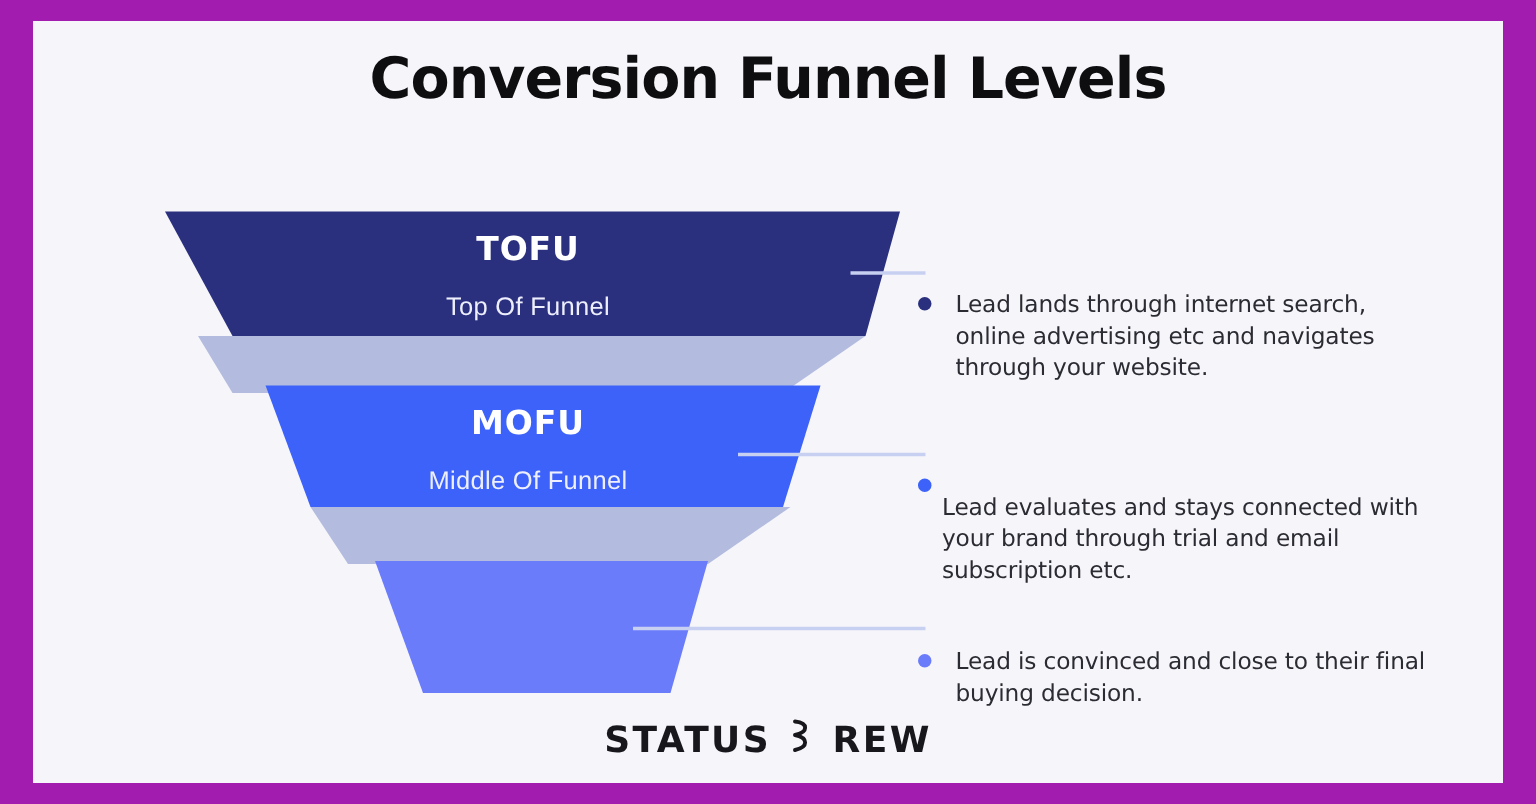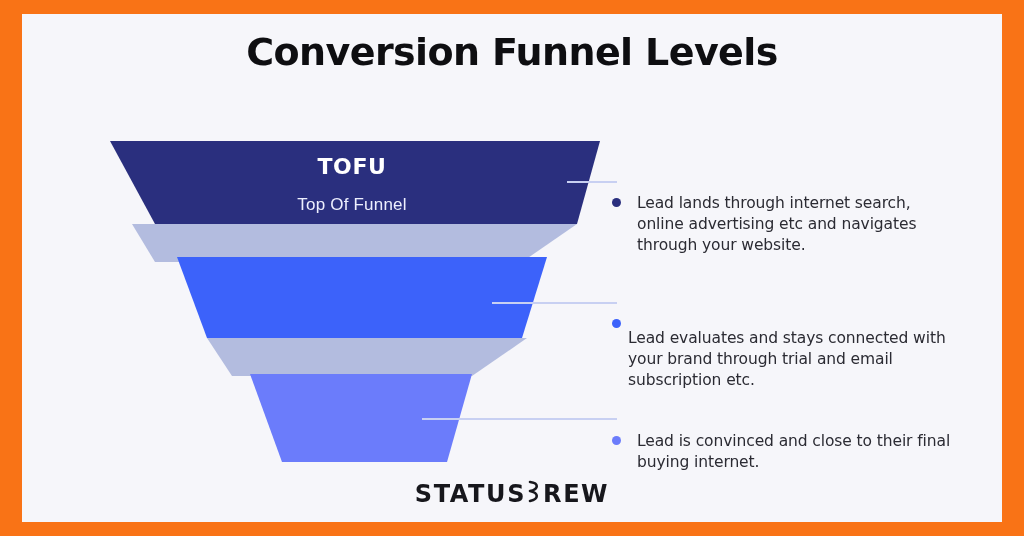--- a/index.html
+++ b/index.html
@@ -12,21 +12,21 @@
     background: #EFE8D8;
     font-family: "Liberation Sans", sans-serif;
     overflow: hidden;
   }
 
   #infographic-frame {
     position: absolute;
     left: 0; top: 0;
     width: 1024px;
     height: 536px;
-    background: #f97316;
+    background: #a21caf;
   }
 
   #canvas {
     position: absolute;
     left: 22px;
     top: 14px;
     width: 980px;
     height: 508px;
     background: #F6F6FA;
     overflow: hidden;
@@ -108,21 +108,21 @@
 
   
   #brand-logo {
     position: absolute;
     left: 0;
     bottom: 14px;
     width: 980px;
     display: flex;
     align-items: center;
     justify-content: center;
-    gap: 0px;
+    gap: 12px;
   }
   .logo-word {
     font-size: 24px;
     font-weight: bold;
     letter-spacing: 1.6px;
     color: #17171C;
     font-family: "DejaVu Sans", sans-serif;
   }
   #logo-mark {
     display: inline-block;
@@ -152,35 +152,39 @@
       <line x1="545" y1="168" x2="595" y2="168" stroke="#C8D0F2" stroke-width="2.2"></line>
       <line x1="470" y1="289" x2="595" y2="289" stroke="#C8D0F2" stroke-width="2.2"></line>
       <line x1="400" y1="405" x2="595" y2="405" stroke="#C8D0F2" stroke-width="2.2"></line>
     </svg>
 
     <div class="level-label-group" id="tofu-labels">
       <div class="level-acronym">TOFU</div>
       <div class="level-fullname">Top Of Funnel</div>
     </div>
 
+    <div class="level-label-group" id="mofu-labels">
+      <div class="level-acronym">MOFU</div>
+      <div class="level-fullname">Middle Of Funnel</div>
+    </div>
 
 
     <div class="desc-row" id="desc-0">
       <span class="desc-bullet" style="background:#2A2F7E"></span>
       <span class="desc-text">Lead lands through internet search, online advertising etc and navigates through your website.</span>
     </div>
 
     <div class="desc-row" id="desc-1">
       <span class="desc-bullet" style="background:#3C62FA"></span>
       <span class="desc-text">Lead evaluates and stays connected with your brand through trial and email subscription etc.</span>
     </div>
 
     <div class="desc-row" id="desc-2">
       <span class="desc-bullet" style="background:#6B7CFB"></span>
-      <span class="desc-text">Lead is convinced and close to their final buying internet.</span>
+      <span class="desc-text">Lead is convinced and close to their final buying decision.</span>
     </div>
 
     <div id="brand-logo">
       <span class="logo-word">STATUS</span>
       <span id="logo-mark">
         <svg width="15" height="25" viewBox="0 0 15 25">
           <path d="M3 3 C12 4, 12 10, 3 12 C12 14, 12 20, 3 22" fill="none" stroke="#17171C" stroke-width="2.6" stroke-linecap="round" stroke-linejoin="round"></path>
         </svg>
       </span>
       <span class="logo-word">REW</span>

